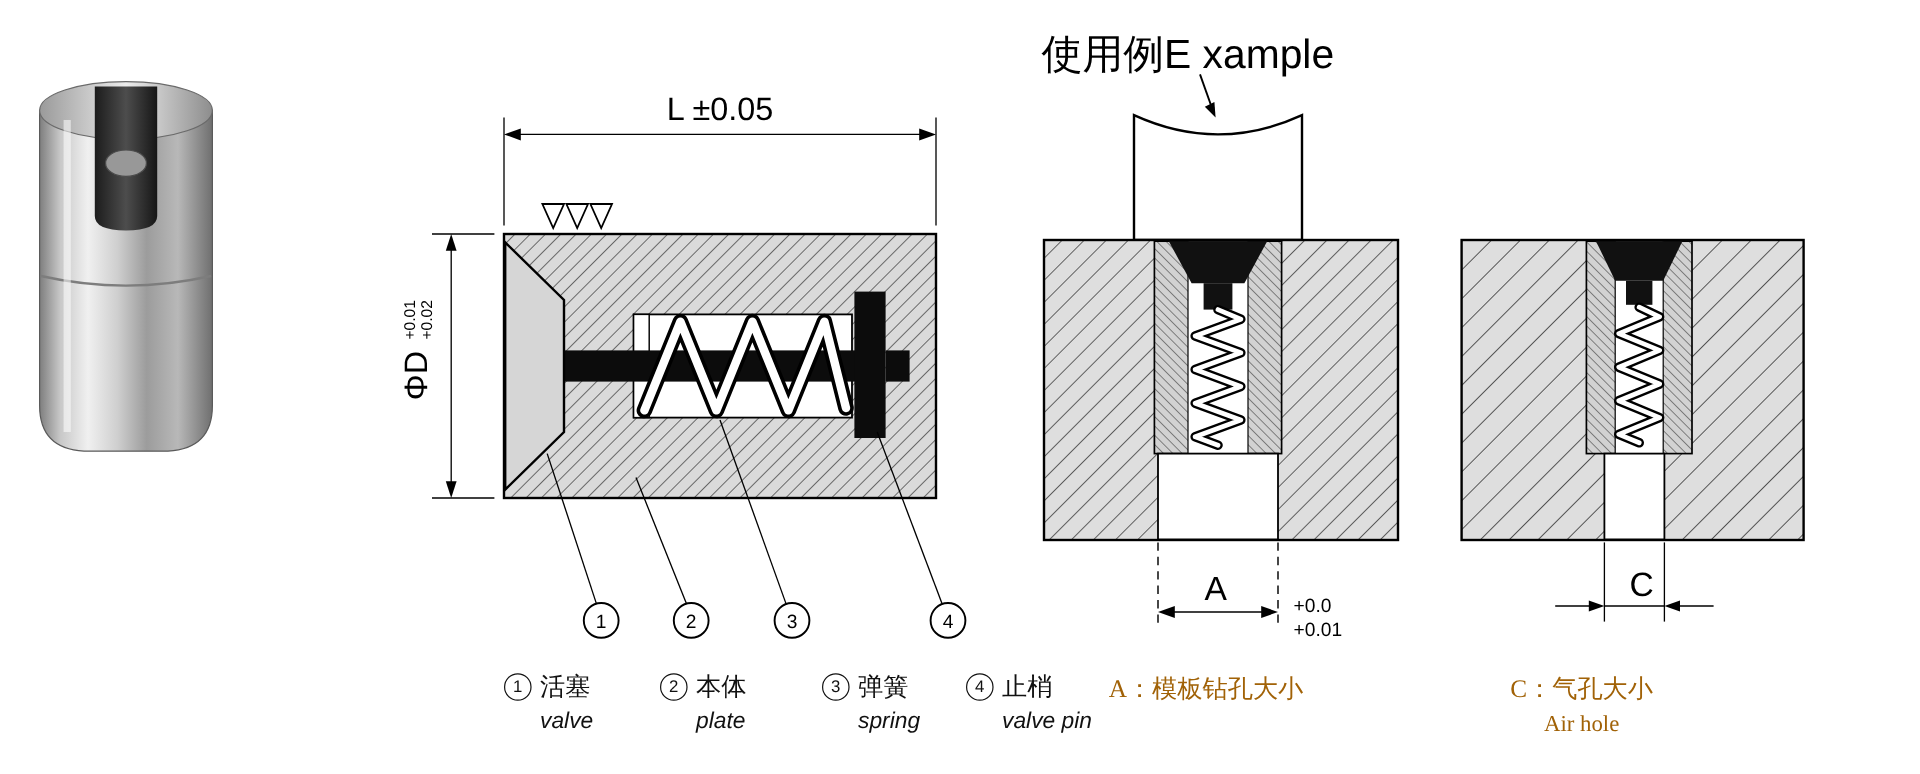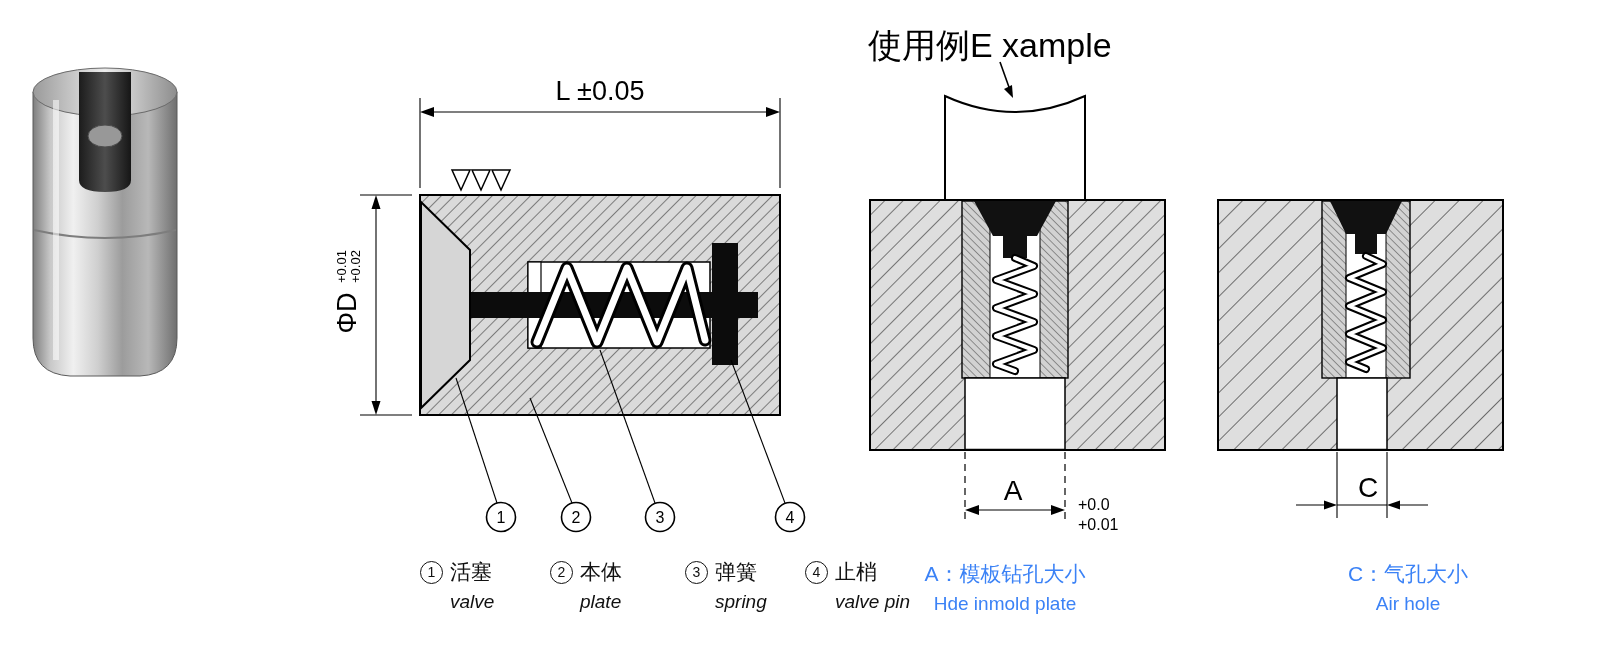--- a/index.html
+++ b/index.html
@@ -9,21 +9,21 @@
   svg { position:absolute; left:0; top:0; }
   svg text { font-family:"Liberation Sans","DejaVu Sans",sans-serif; fill:#000; }
 
   .part-label { position:absolute; top:558px; white-space:nowrap; color:#111; }
   .pl-top { display:flex; align-items:center; gap:7px; font-size:21px; }
   .circ { display:inline-flex; align-items:center; justify-content:center;
           width:23px; height:23px; border:1.6px solid #111; border-radius:50%;
           font-size:14px; line-height:1; background:#fff; }
   .pl-en { font-size:19px; margin-left:30px; margin-top:5px;font-style:italic; }
 
-  .caption { position:absolute; top:560px; text-align:center; color:#3b82f6; }
+  .caption { position:absolute; top:560px; text-align:center; color:#a16207;font-family:Liberation Serif, serif; }
   .cap-zh { font-size:21px; }
   .cap-en { font-size:19px; margin-top:5px; }
 </style>
 </head>
 <body>
 
 <div class="canvas">
 
   <svg width="1600" height="645" viewBox="0 0 1600 645">
     <defs>
@@ -212,20 +212,19 @@
   <div class="part-label" style="left:805px">
     <div class="pl-top">
       <span class="circ">4</span>
       <span>止梢</span>
     </div>
     <div class="pl-en">valve pin</div>
   </div>
 
   <div class="caption" style="left:895px;width:220px">
     <div class="cap-zh">A：模板钻孔大小</div>
-    <div class="cap-en">Hde inmold plate</div>
-  </div>
-  <div class="caption" style="left:1308px;width:200px">
+  </div>
+  <div class="caption" style="left:1218px;width:200px">
     <div class="cap-zh">C：气孔大小</div>
     <div class="cap-en">Air hole</div>
   </div>
 
 </div>
 
 </body></html>

